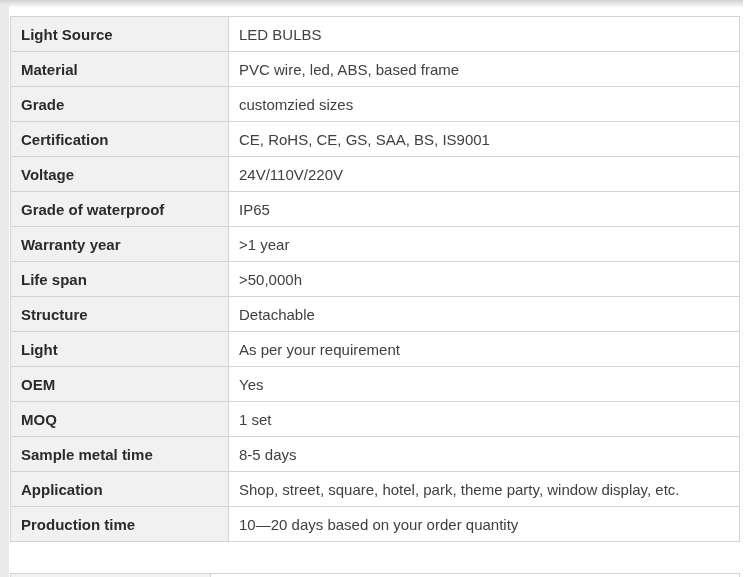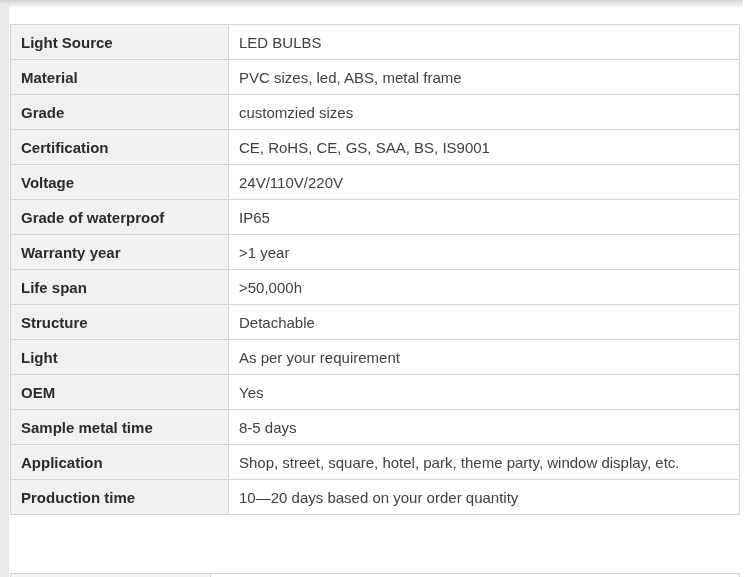--- a/index.html
+++ b/index.html
@@ -28,21 +28,21 @@
     left: 0;
     top: 4px;
     width: 9px;
     height: 573px;
     background: var(--page_gutter, #e9eaea);
     z-index: 2;
   }
   table.spec-table {
     position: absolute;
     left: 10px;
-    top: 24px;
+    top: 16px;
     width: 730px;
     border-collapse: collapse;
     table-layout: fixed;
     z-index: 3;
   }
   .spec-table th, .spec-table td {
     border: 1px solid var(--border, #d3d3d4);
     height: 34px;
     font-size: 15px;
     vertical-align: middle;
@@ -87,21 +87,21 @@
 
 <table class="spec-table">
   <tbody id="spec-body">
   <tr>
     <th>Light Source</th>
     <td>LED BULBS</td>
   </tr>
 
   <tr>
     <th>Material</th>
-    <td>PVC sizes, led, ABS, metal frame</td>
+    <td>PVC wire, led, ABS, based frame</td>
   </tr>
 
   <tr>
     <th>Grade</th>
     <td>customzied sizes</td>
   </tr>
 
   <tr>
     <th>Certification</th>
     <td>CE, RoHS, CE, GS, SAA, BS, IS9001</td>
@@ -136,20 +136,24 @@
   <tr>
     <th>Light</th>
     <td>As per your requirement</td>
   </tr>
 
   <tr>
     <th>OEM</th>
     <td>Yes</td>
   </tr>
 
+  <tr>
+    <th>MOQ</th>
+    <td>1 set</td>
+  </tr>
 
   <tr>
     <th>Sample metal time</th>
     <td>8-5 days</td>
   </tr>
 
   <tr>
     <th>Application</th>
     <td>Shop, street, square, hotel, park, theme party, window display, etc.</td>
   </tr>

